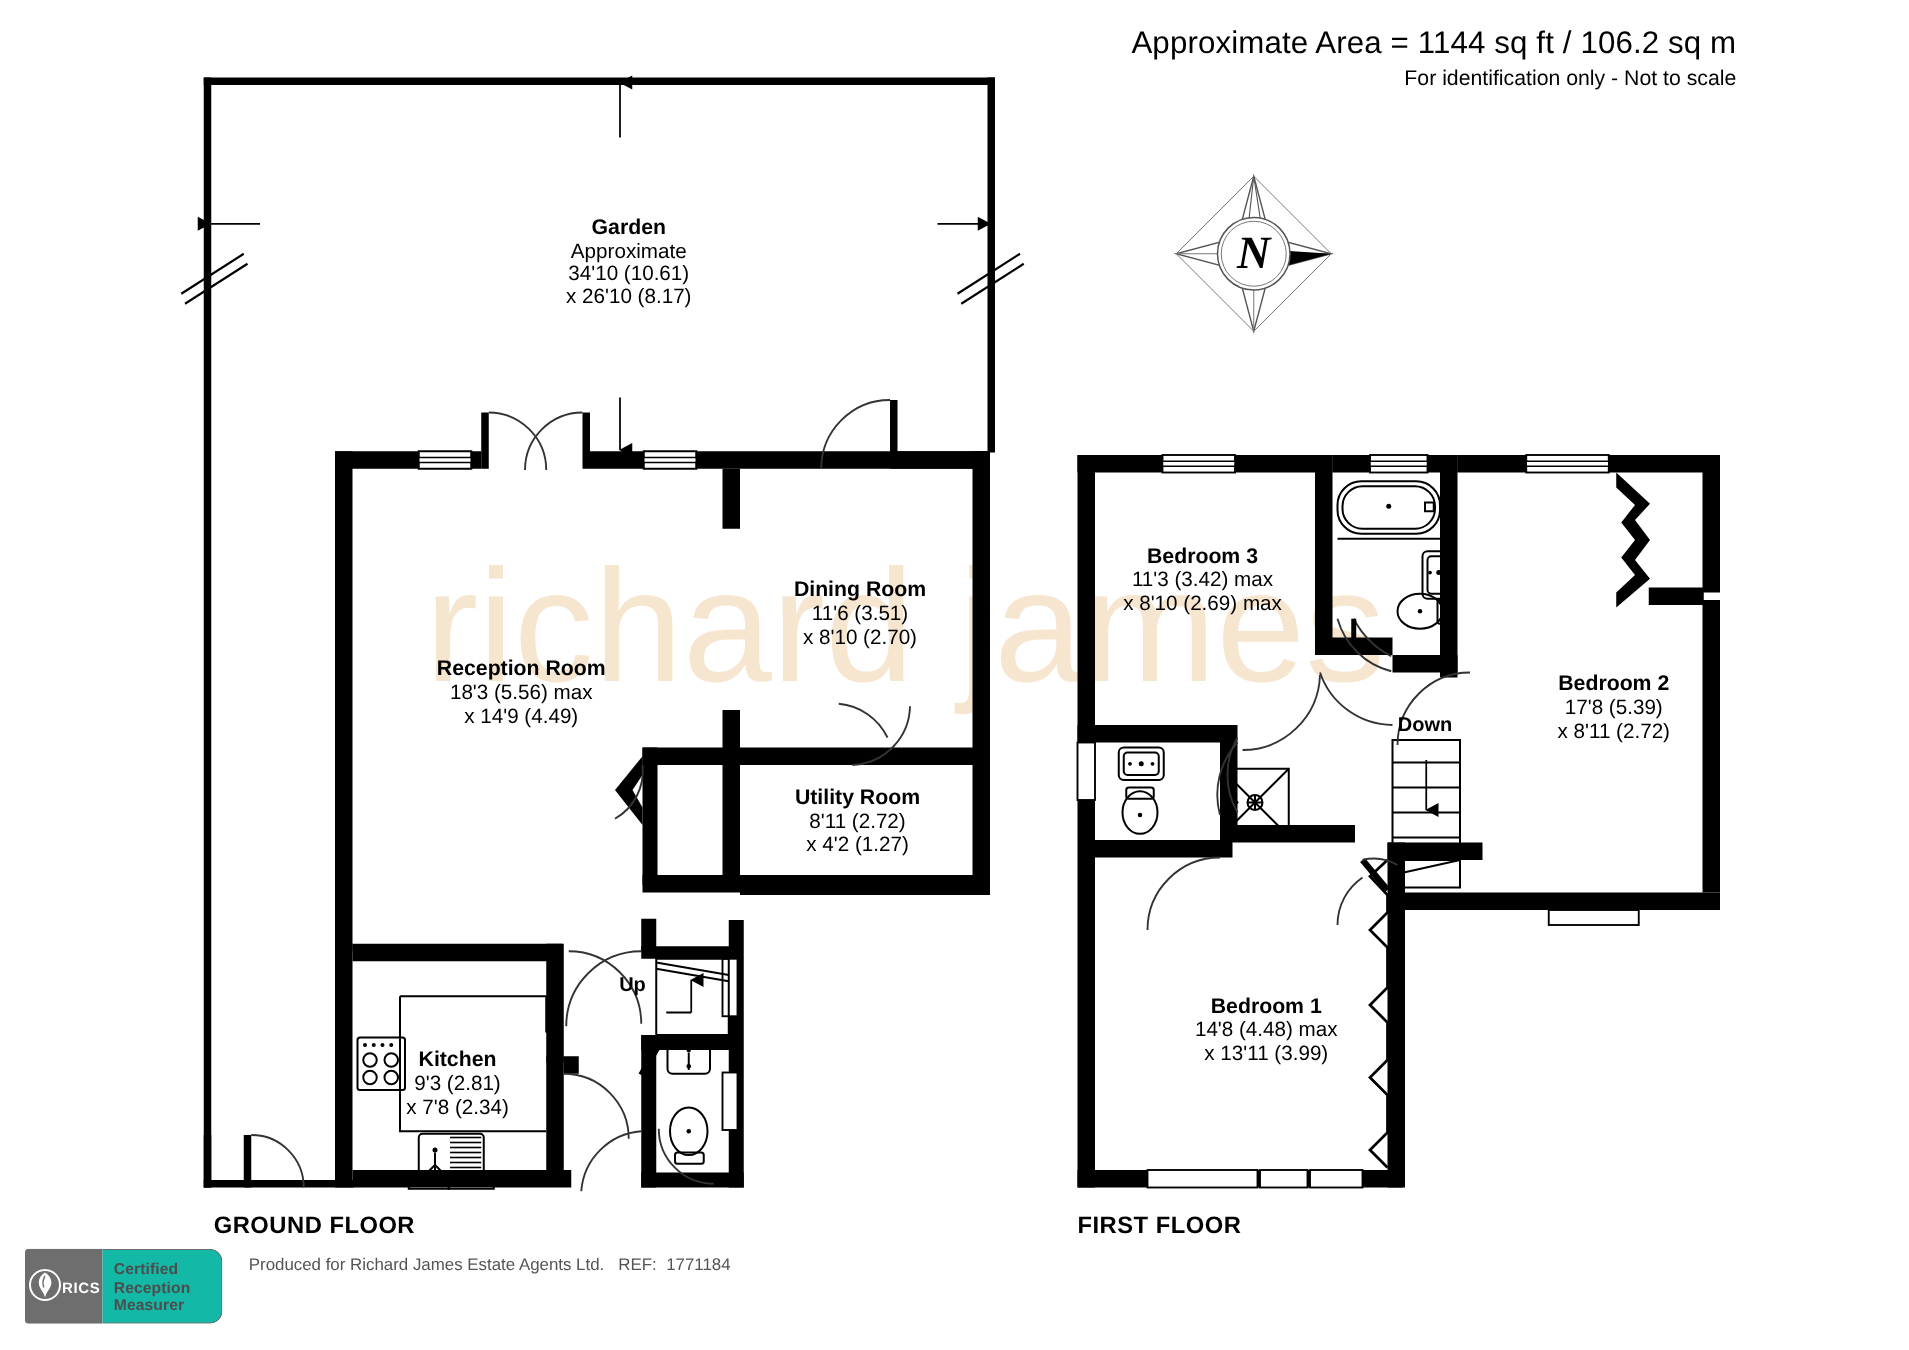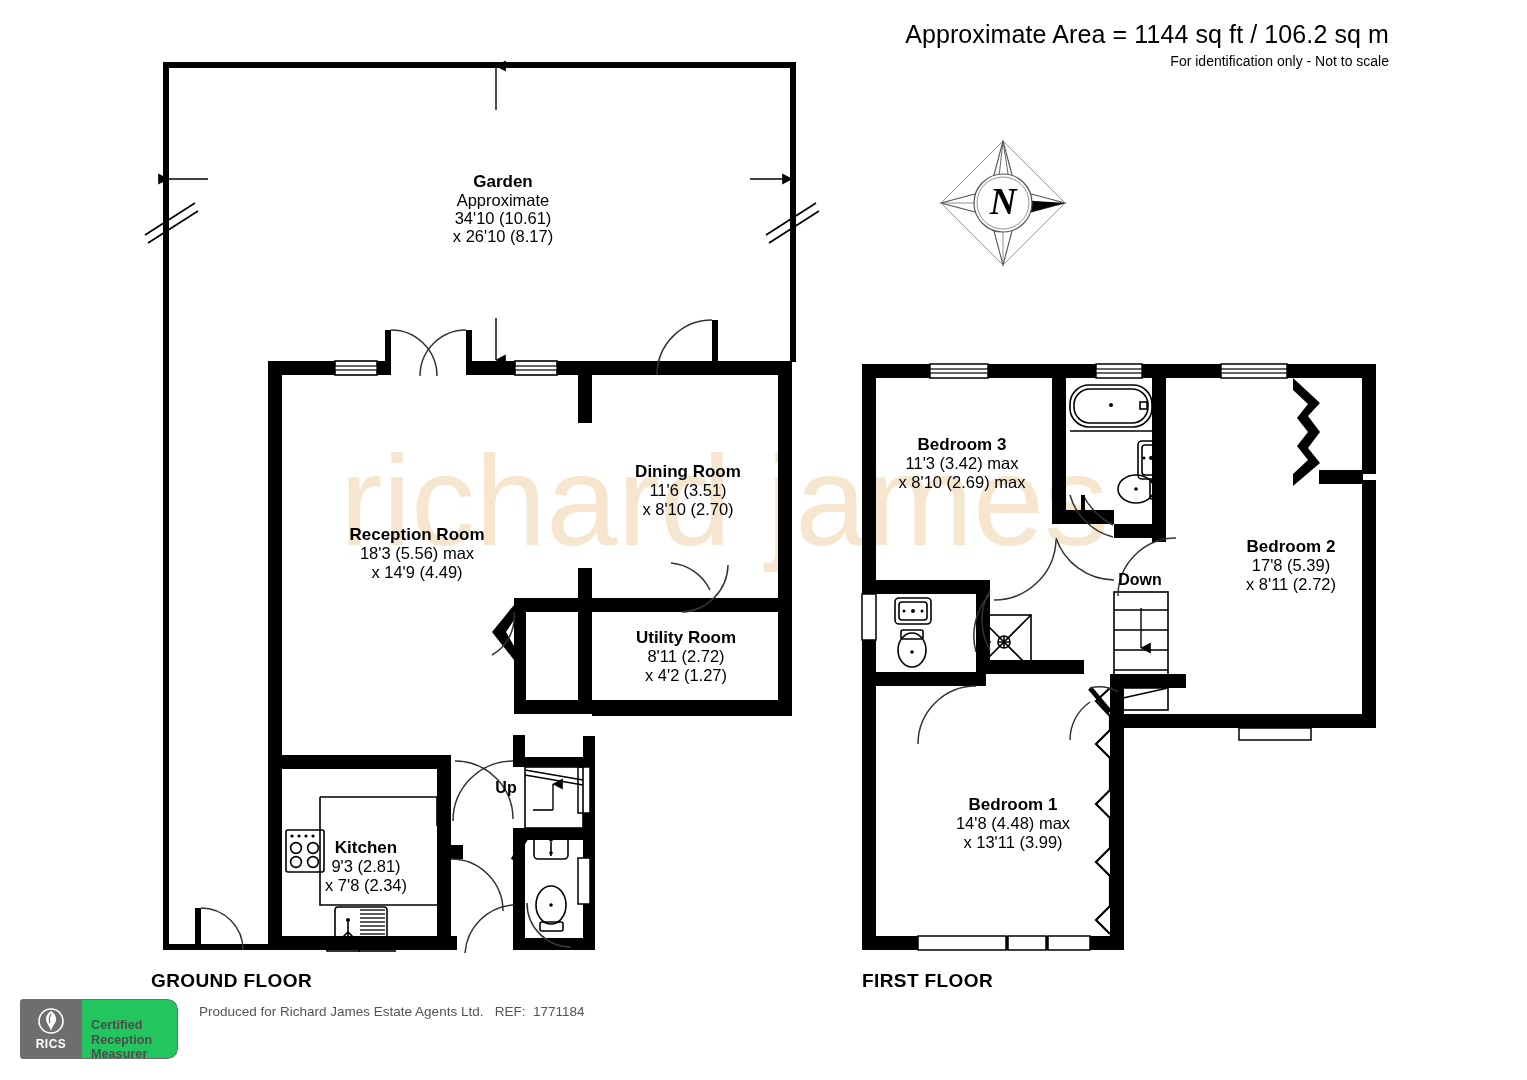--- a/index.html
+++ b/index.html
@@ -27,33 +27,33 @@
     text-align: right;
     white-space: nowrap;
   }
   #area-line {
     top: 20px;
     font-size: 25px;
     letter-spacing: 0.1px;
   }
   #ident-line {
     top: 53px;
-    font-size: 14px;
+    font-size: 17px;
   }
   #plan-svg {
     position: absolute;
     left: 0; top: 0;
   }
   .floorlabel {
     position: absolute;
     font-size: 19px;
     font-weight: bold;
     letter-spacing: 0.4px;
   }
-  #ground-floor-label { left: 151px; top: 970px; }
+  #ground-floor-label { left: 171px; top: 970px; }
   #first-floor-label { left: 862px; top: 970px; }
 
   
   #footer {
     position: absolute;
     left: 20px;
     top: 999px;
     display: flex;
     align-items: flex-start;
   }
@@ -62,38 +62,38 @@
     width: 158px;
     height: 60px;
     border-radius: 3px 10px 10px 3px;
     overflow: hidden;
     flex: none;
   }
   #rics-mark {
     width: 62px;
     background: #6e6e6e;
     display: flex;
-    flex-direction: column;
+    flex-direction: row;
     align-items: center;
     justify-content: center;
     color: #ffffff;
   }
   #rics-wordmark {
     font-size: 12px;
     font-weight: bold;
     letter-spacing: 0.5px;
     margin-top: 1px;
   }
   #rics-text-box {
     flex: 1;
-    background: #22c55e;
+    background: #14b8a6;
     border: 1.5px solid #6e6e6e;
     border-left: none;
     border-radius: 0 10px 10px 0;
-    padding: 18px 0 0 9px;
+    padding: 8px 0 0 9px;
     box-sizing: border-box;
   }
   #rics-text-box div {
     font-size: 12.5px;
     font-weight: bold;
     color: #4d4d4d;
     line-height: 14.6px;
     letter-spacing: 0.1px;
   }
   #disclaimer {

